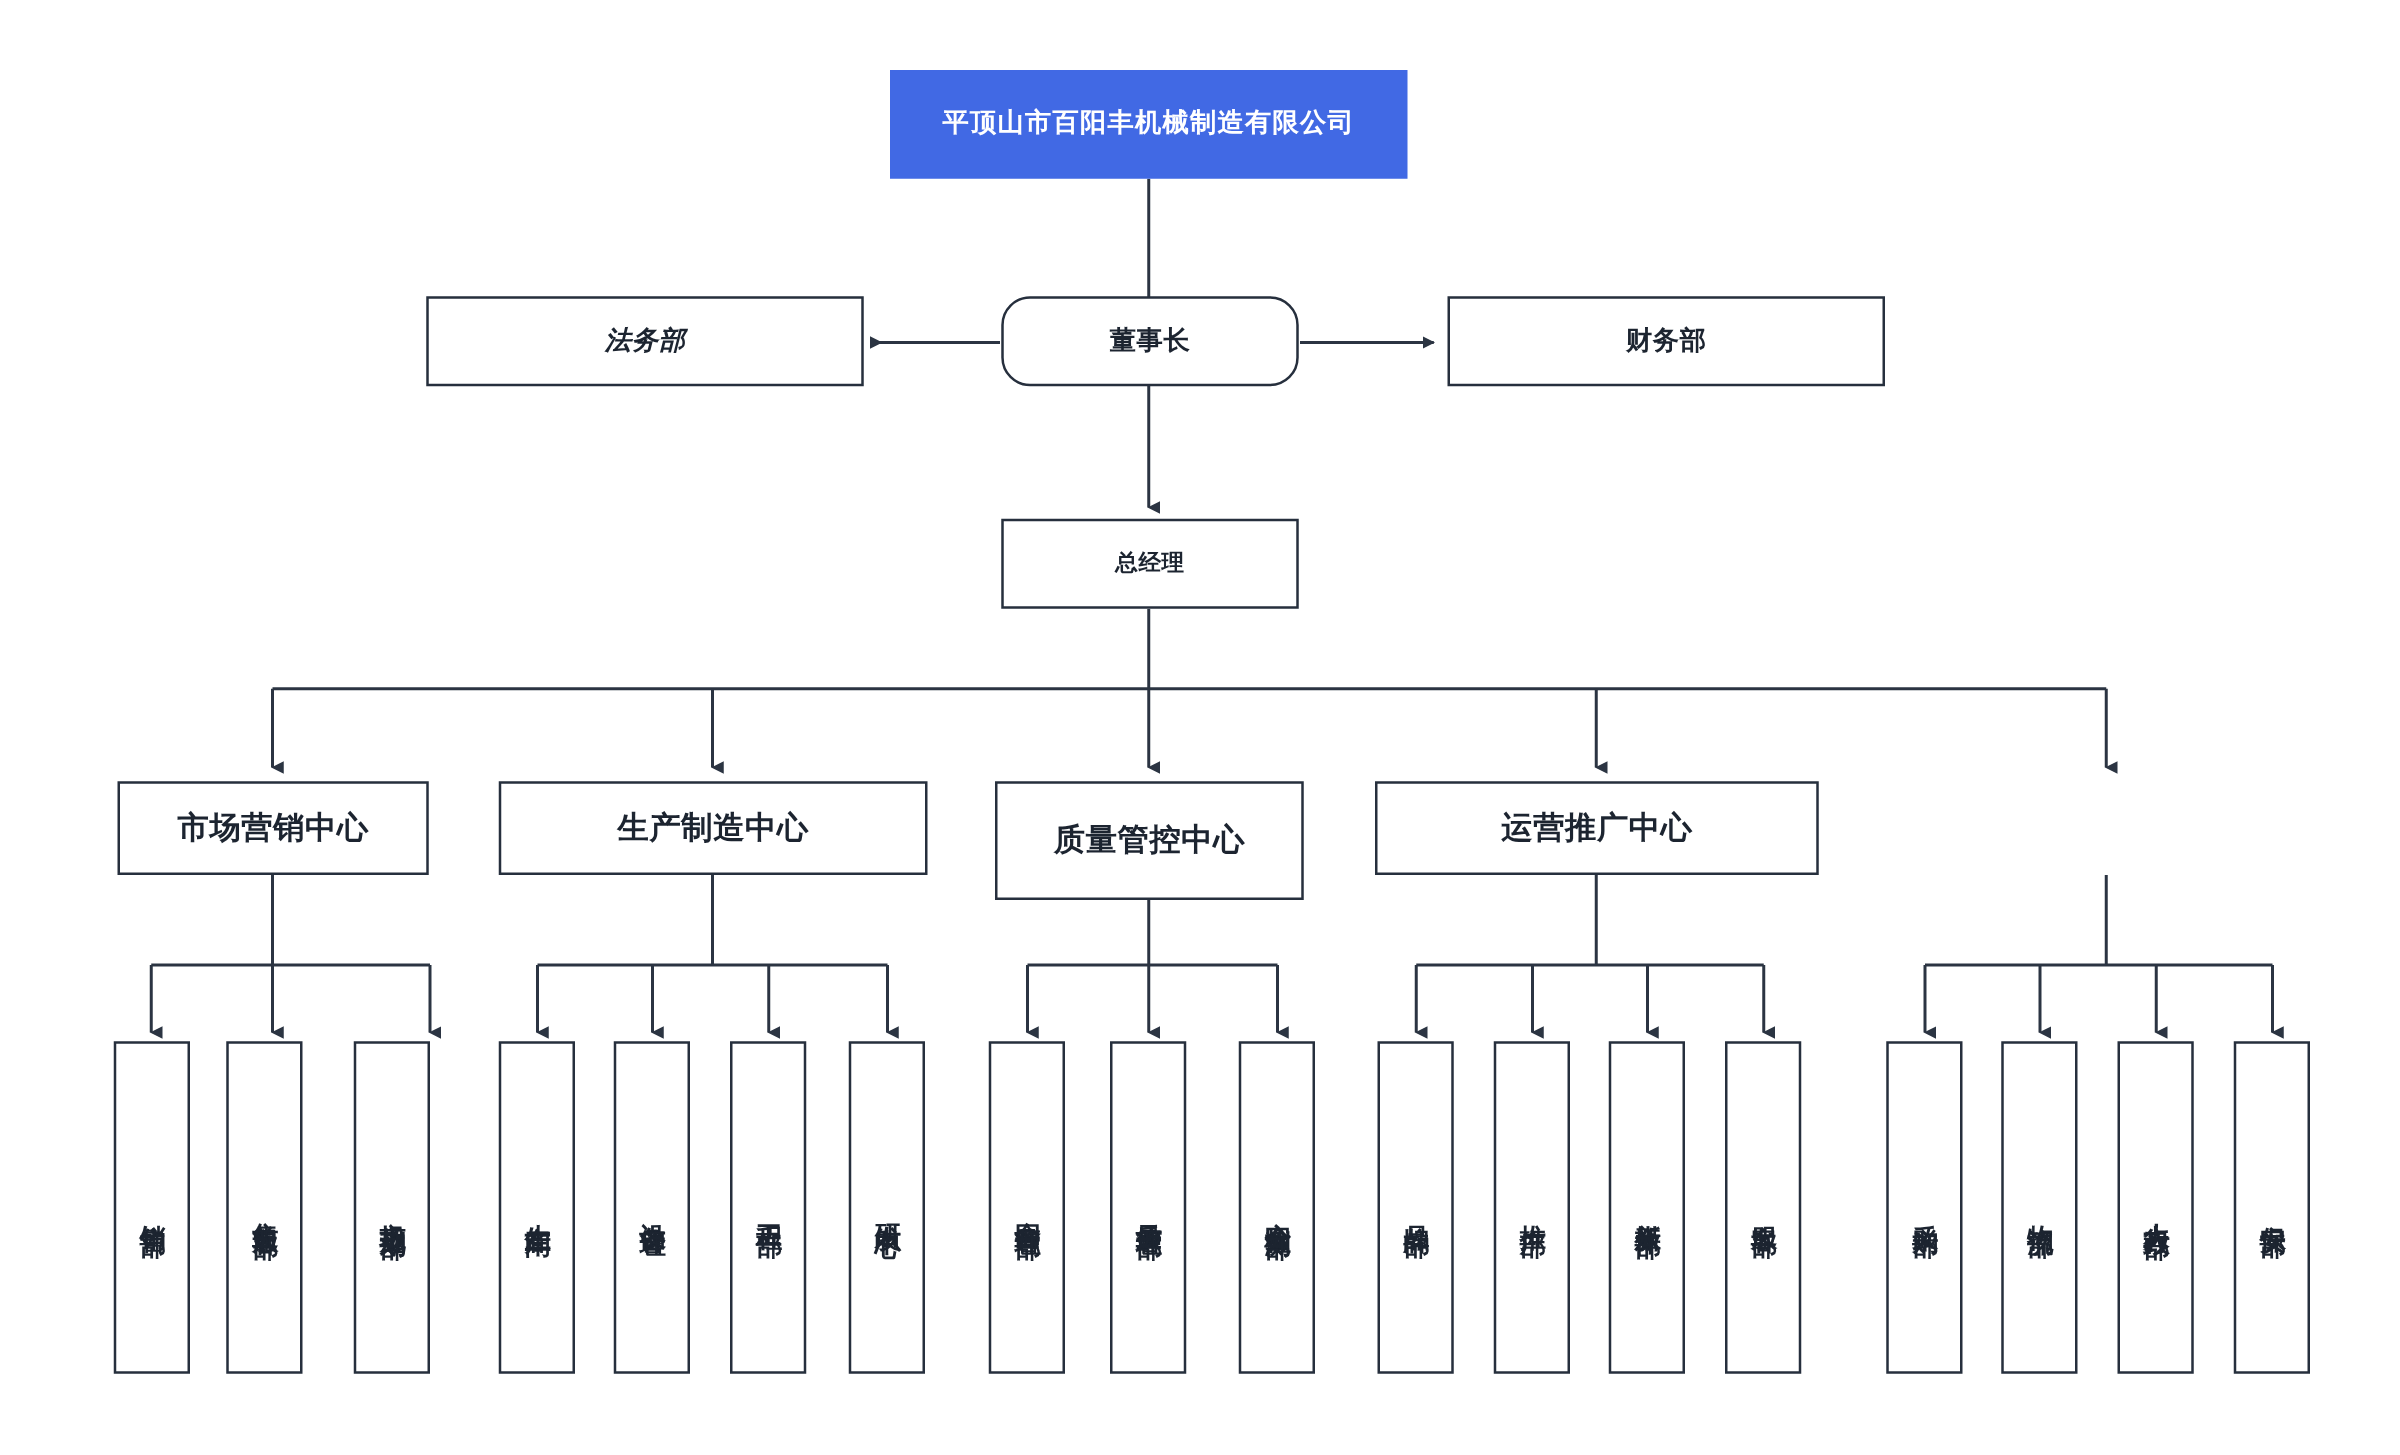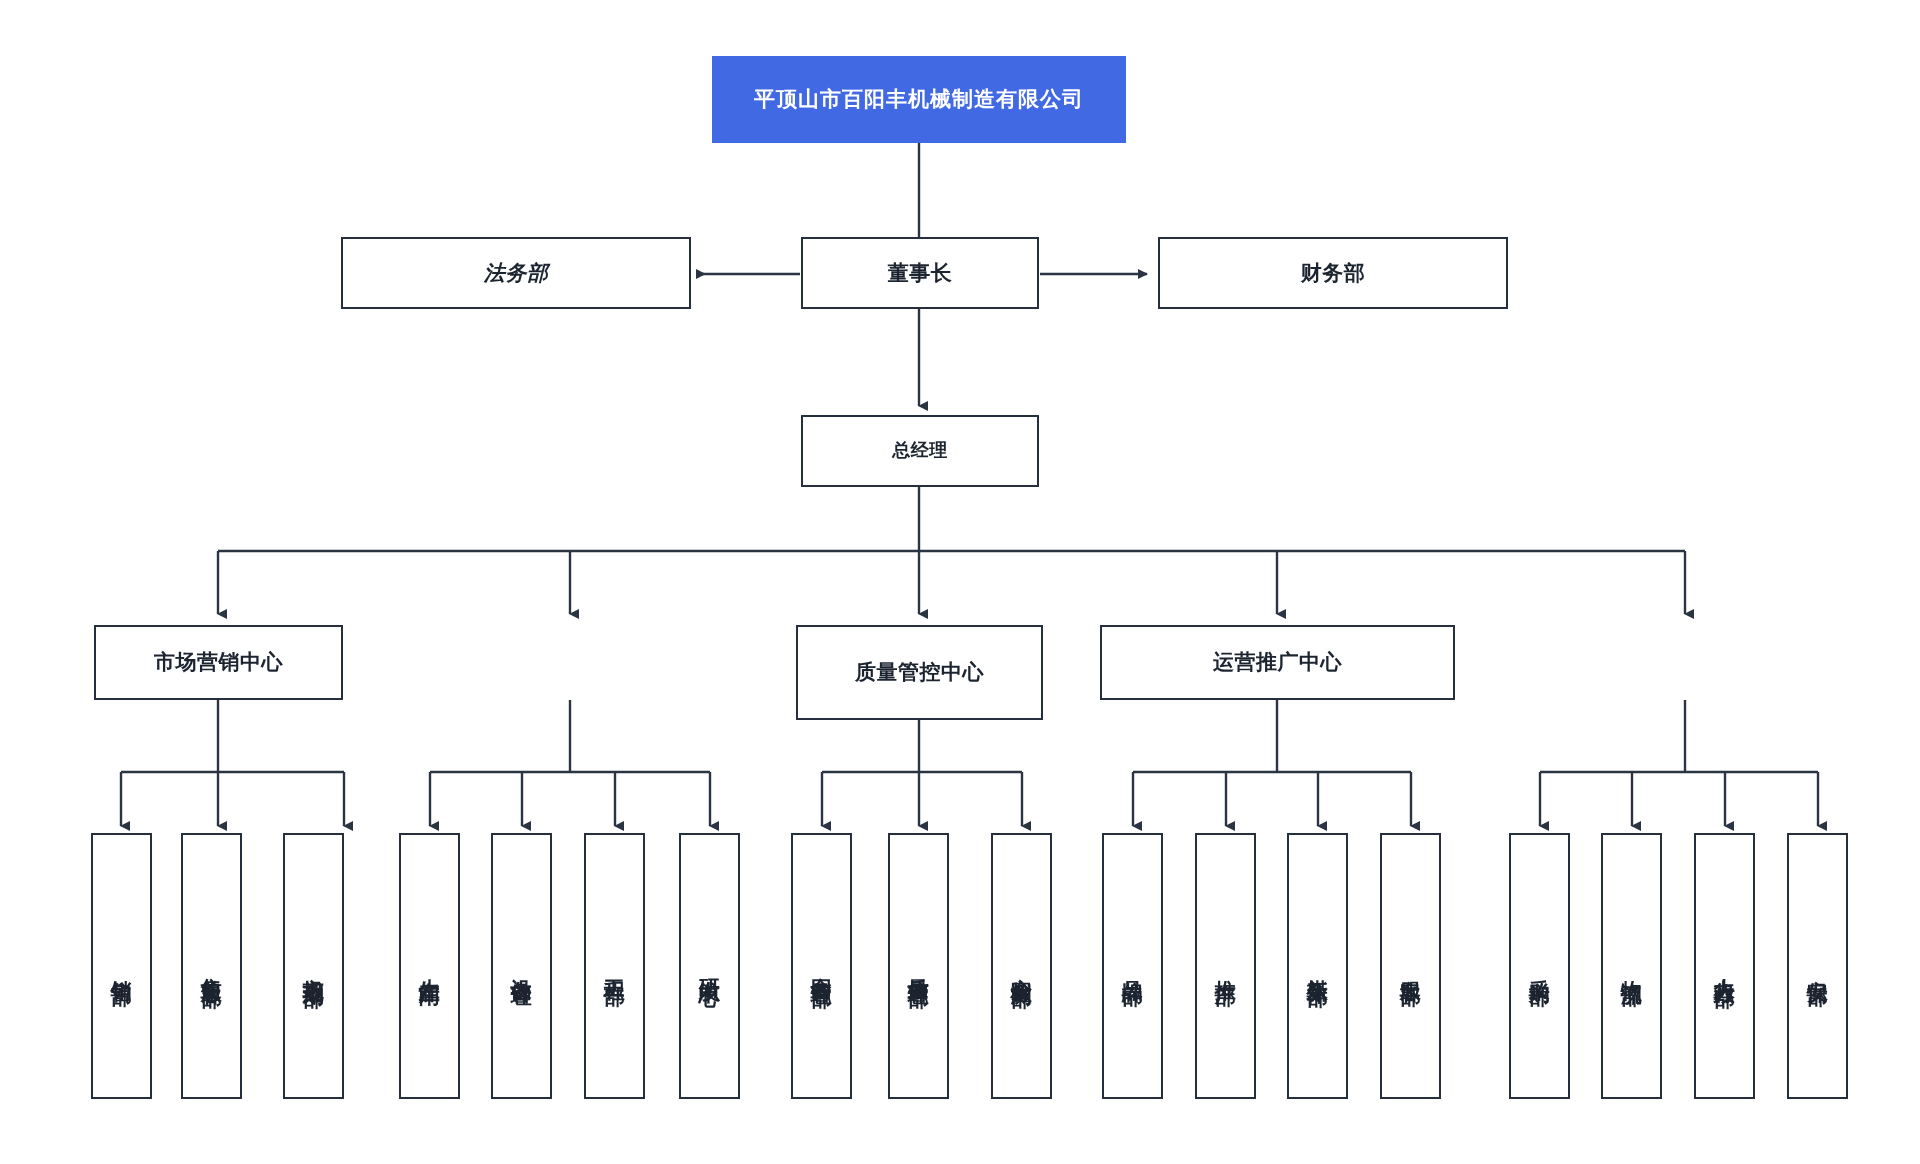--- a/index.html
+++ b/index.html
@@ -47,21 +47,21 @@
     background: #4169e4;
     border: none;
   }
   .node.root .label {
     color: #ffffff;
     font-size: 21px;
     letter-spacing: 1px;
   }
   .node.lvl2 .label { font-size: 21px; }
   .node.lvl3 .label { font-size: 18px; }
-  .node.center .label { font-size: 21px; }
+  .node.center .label { font-size: 25px; }
   .node.leaf {
     align-items: center;
     justify-content: center;
   }
   .node.leaf .label {
     writing-mode: vertical-rl;
     text-orientation: upright;
     font-size: 21px;
     line-height: 1.32;
     letter-spacing: 2px;
@@ -142,35 +142,38 @@
   </svg>
 
   <div class="node root" style="left:712px;top:56px;width:414px;height:87px;">
     <span class="label">平顶山市百阳丰机械制造有限公司</span>
   </div>
 
   <div class="node lvl2" style="left:341px;top:237px;width:350px;height:72px;font-style:italic;">
     <span class="label">法务部</span>
   </div>
 
-  <div class="node lvl2" style="left:801px;top:237px;width:238px;height:72px;">
+  <div class="node lvl2" style="left:801px;top:237px;width:238px;height:72px;border-radius:23px;">
     <span class="label">董事长</span>
   </div>
 
   <div class="node lvl2" style="left:1158px;top:237px;width:350px;height:72px;">
     <span class="label">财务部</span>
   </div>
 
   <div class="node lvl3" style="left:801px;top:415px;width:238px;height:72px;">
     <span class="label">总经理</span>
   </div>
 
   <div class="node center" style="left:94px;top:625px;width:249px;height:75px;">
     <span class="label">市场营销中心</span>
   </div>
+  <div class="node center" style="left:399px;top:625px;width:343px;height:75px;">
+    <span class="label">生产制造中心</span>
+  </div>
   <div class="node center" style="left:796px;top:625px;width:247px;height:95px;">
     <span class="label">质量管控中心</span>
   </div>
   <div class="node center" style="left:1100px;top:625px;width:355px;height:75px;">
     <span class="label">运营推广中心</span>
   </div>
 
   <div class="node leaf" style="left:91px;top:833px;width:61px;height:266px;">
     <span class="label">销售部</span>
   </div>

